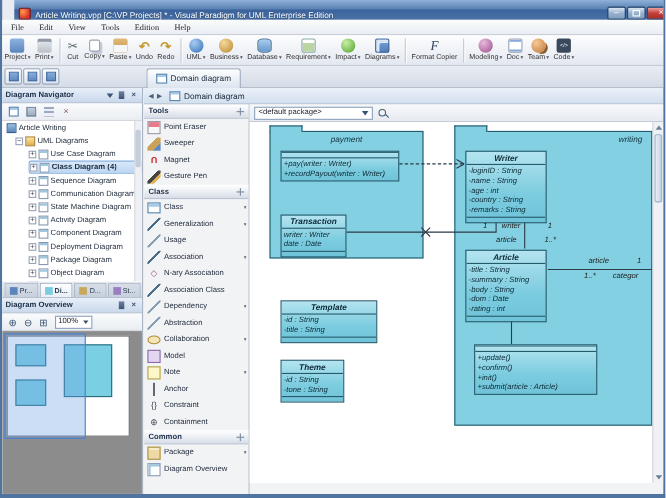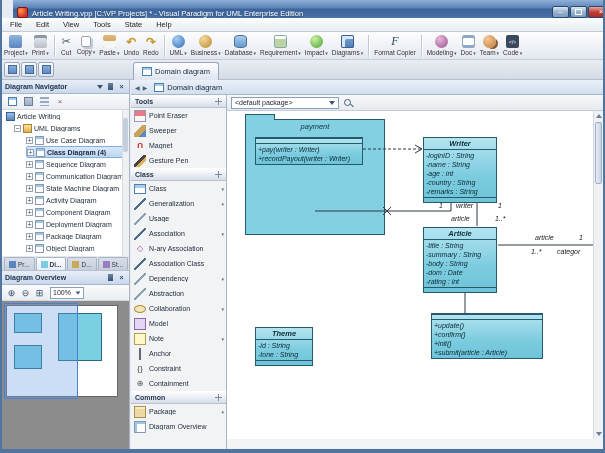--- a/index.html
+++ b/index.html
@@ -20,21 +20,21 @@
   .winbtns { display:flex; }
   .wbtn { width:17px; height:12px; border:1px solid #28486e; border-radius:2px;
     background:linear-gradient(#dce7f3,#98b2ce 50%,#7e9cbc); display:flex; align-items:center;
     justify-content:center; font-size:8px; line-height:8px; color:#fff; margin-left:1px; }
   .wbtn.close { width:26px; background:linear-gradient(#eda5a0,#c4403a 50%,#a82c28); }
   .icon-max { width:7px; height:6px; border:1px solid #fff; display:inline-block; }
 
   
   .menubar { position:absolute; left:-2px; top:18px; width:605px; height:14px;
     background:linear-gradient(#fbfcfd,#e9edf2); border-bottom:1px solid #c6ccd6;
-    display:flex; align-items:center; padding-left:3px; }
+    display:flex; align-items:center; padding-left:3px;font-family:Liberation Serif, serif; }
   .menu-item { font-size:7.5px; color:#222; padding:2px 7px; }
 
   
   .toolbar { position:absolute; left:-2px; top:32px; width:605px; height:28px;
     background:linear-gradient(#fdfdfe,#e3e8f0); border-bottom:1px solid #c6ccd6;
     display:flex; align-items:center; padding:0 2px; }
   .tbtn { display:flex; flex-direction:column; align-items:center; padding:1px 2px; }
   .ti { width:13px; height:13px; border-radius:2px; margin-bottom:1px; display:flex;
     align-items:center; justify-content:center; font-size:9px; color:#fff; }
   .tlabelrow { display:flex; align-items:center; }
@@ -237,21 +237,21 @@
         </span>
       <span class="wbtn close">×</span>
     </span>
   </div>
 
   <div class="menubar">
     <span class="menu-item">File</span>
     <span class="menu-item">Edit</span>
     <span class="menu-item">View</span>
     <span class="menu-item">Tools</span>
-    <span class="menu-item">State</span>
+    <span class="menu-item">Edition</span>
     <span class="menu-item">Help</span>
   </div>
 
   <div class="toolbar">
     <div class="tbtn">
       <span class="ti i-proj"></span>
       <span class="tlabelrow">
           <span class="tlabel">Project</span>
           <span class="tdrop">▾</span>
         </span>
@@ -671,40 +671,60 @@
             <span class="mag"></span>
           </div>
 
           <div class="canvas-outer">
             <div class="canvas">
 
               <div class="uml-pkg" style="left:18px;top:8px;width:140px;height:116px">
                 <div class="pkg-tab"></div>
                 <div class="pkg-name">payment</div>
               </div>
+              <div class="uml-pkg" style="left:186px;top:8px;width:180px;height:268px">
+                <div class="pkg-tab"></div>
+                <div class="pkg-name right">writing</div>
+              </div>
 
               <svg class="connectors" width="366" height="328">
                 <path d="M136,38 H195" stroke="#2a3a46" stroke-width="1" stroke-dasharray="3,2" fill="none"></path>
                 <path d="M195,38 L188,34 M195,38 L188,42" stroke="#2a3a46" stroke-width="1" fill="none"></path>
                 <path d="M88,100 H224 V91" stroke="#2a3a46" stroke-width="1" fill="none"></path>
                 <path d="M156,96 L164,104 M164,96 L156,104" stroke="#2a3a46" stroke-width="1" fill="none"></path>
                 <path d="M250,91 V115" stroke="#2a3a46" stroke-width="1" fill="none"></path>
                 <path d="M238,181 V202" stroke="#2a3a46" stroke-width="1" fill="none"></path>
                 <path d="M271,134 H366" stroke="#2a3a46" stroke-width="1" fill="none"></path>
               </svg>
 
               <div class="uml-class" style="left:28px;top:26px;width:108px">
                 <div class="cmp empty"></div>
                 <div class="cmp">
                   <div class="member">+pay(writer : Writer)</div>
                   <div class="member">+recordPayout(writer : Writer)</div>
                 </div>
               </div>
 
-
+              <div class="uml-class" style="left:28px;top:84px;width:60px">
+                <div class="cname">Transaction</div>
+                <div class="cmp">
+                  <div class="member">writer : Writer</div>
+                  <div class="member">date : Date</div>
+                </div>
+                <div class="cmp empty"></div>
+              </div>
+
+              <div class="uml-class" style="left:28px;top:162px;width:88px">
+                <div class="cname">Template</div>
+                <div class="cmp">
+                  <div class="member">-id : String</div>
+                  <div class="member">-title : String</div>
+                </div>
+                <div class="cmp empty"></div>
+              </div>
 
               <div class="uml-class" style="left:28px;top:216px;width:58px">
                 <div class="cname">Theme</div>
                 <div class="cmp">
                   <div class="member">-id : String</div>
                   <div class="member">-tone : String</div>
                 </div>
                 <div class="cmp empty"></div>
               </div>
 

